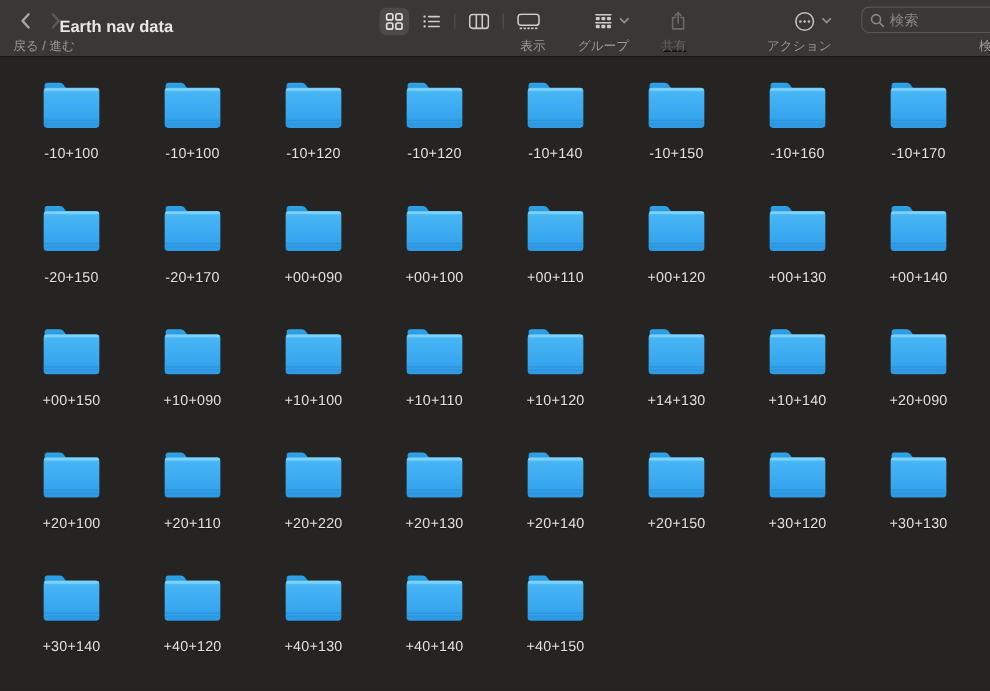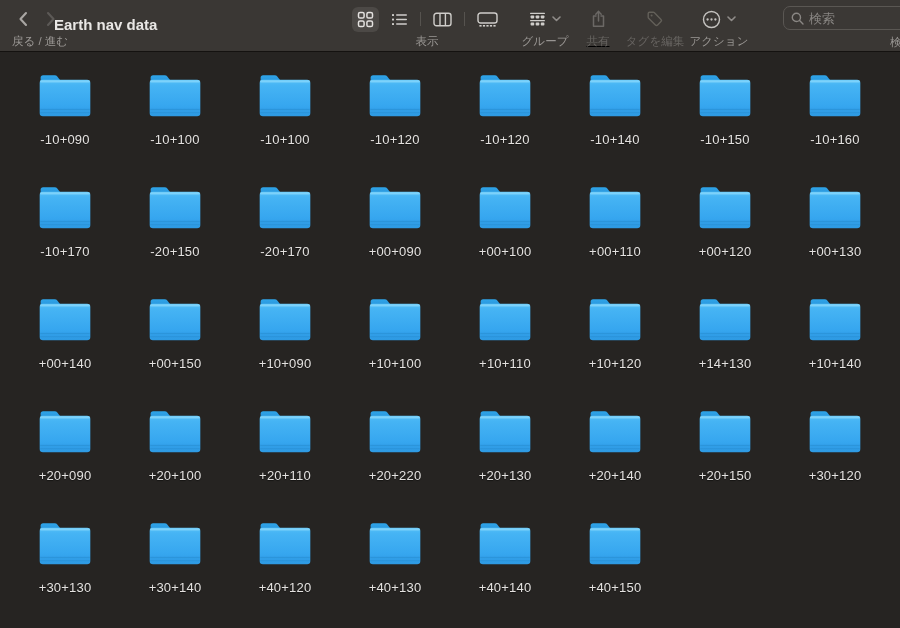--- a/index.html
+++ b/index.html
@@ -9,41 +9,41 @@
     font-family: "Liberation Sans", "DejaVu Sans", sans-serif;
     -webkit-font-smoothing: antialiased;
   }
   .window { width: 900px; height: 628px; position: relative; overflow: hidden; }
 
   
   .toolbar {
     position: relative; height: 52px; background: #3a3734;
     border-bottom: 1px solid #141210; box-sizing: border-box;
   }
-  .tb-group { position: absolute; top: 6px; display: flex; flex-direction: column; align-items: center; }
+  .tb-group { position: absolute; top: 6px; display: flex; flex-direction: column; align-items: flex-end; }
   .tb-icons { height: 26px; display: flex; align-items: center; }
   .tb-label { margin-top: 2px; font-size: 11.5px; color: #9c9996; white-space: nowrap; }
   .tb-label.dim { color: #676461; }
 
   .nav-group { left: 12px; align-items: flex-start; justify-content: flex-end; }
   .nav-chevrons { display: flex; gap: 14px; height: 26px; align-items: center; padding-left: 4px; }
   .nav-chevrons svg { display: block; }
 
   .window-title {
     position: absolute; left: 54px; top: 0; height: 37px; line-height: 50px;
     margin: 0; font-size: 15px; font-weight: 700; color: #e9e7e5; white-space: nowrap;
   }
 
   .view-group { left: 358px; width: 138px; }
   .view-icons { gap: 7px; }
   .view-btn { display: flex; align-items: center; justify-content: center; padding: 4px 5px; border-radius: 6px; }
   .view-btn.selected { background: #4c4946; }
   .vsep { width: 1px; height: 14px; background: #56534f; }
 
-  .group-group  { left: 505px; width: 80px; }
+  .group-group  { left: 492px; width: 80px; }
   .share-group  { left: 572px; width: 52px; text-decoration: underline; }
   .tags-group   { left: 612px; width: 86px; }
   .action-group { left: 682px; width: 74px; }
   .icon-with-chev { display: flex; align-items: center; gap: 6px; }
 
   .search-group { left: 783px; width: 130px; align-items: flex-end; }
   .search-field {
     width: 130px; height: 24px; box-sizing: border-box;
     border: 1px solid #5a5753; border-radius: 7px; background: #3b3835;
     display: flex; align-items: center; gap: 5px; padding: 0 7px;
@@ -195,29 +195,20 @@
           <g stroke="#6b6865" stroke-width="1.5" fill="none" stroke-linecap="round" stroke-linejoin="round">
             <path d="M5 6 H2.5 V16.2 H12.5 V6 H10"></path>
             <path d="M7.5 11 V1.6"></path>
             <path d="M4.8 4.2 L7.5 1.4 L10.2 4.2"></path>
           </g>
         </svg>
       </div>
       <span class="tb-label dim">共有</span>
     </div>
 
-    <div class="tb-group tags-group">
-      <div class="tb-icons">
-        <svg width="18" height="18" viewBox="0 0 18 18">
-          <path d="M8.2 2.6 L15 9.4 Q16.1 10.5 15 11.6 L11.6 15 Q10.5 16.1 9.4 15 L2.6 8.2 Q2.2 7.8 2.2 7.2 V3.6 Q2.2 2.2 3.6 2.2 H7.2 Q7.8 2.2 8.2 2.6 Z" stroke="#636059" stroke-width="1.4" fill="none" stroke-linejoin="round"></path>
-          <circle cx="5.6" cy="5.6" r="1" fill="#636059"></circle>
-        </svg>
-      </div>
-      <span class="tb-label dim">タグを編集</span>
-    </div>
 
     <div class="tb-group action-group">
       <div class="tb-icons icon-with-chev">
         <svg width="19" height="19" viewBox="0 0 19 19">
           <circle cx="9.5" cy="9.5" r="8" stroke="#c4c2bf" stroke-width="1.4" fill="none"></circle>
           <g fill="#c4c2bf">
             <circle cx="5.6" cy="9.5" r="1.15"></circle>
               <circle cx="9.5" cy="9.5" r="1.15"></circle>
               <circle cx="13.4" cy="9.5" r="1.15"></circle>
           </g>
@@ -239,26 +230,20 @@
       </div>
       <div class="search-label-wrap">
         <span class="tb-label">検索</span>
       </div>
     </div>
 
   </header>
 
   <main class="content">
     <div class="grid" id="folder-grid">
-  <figure class="cell">
-    <svg class="folder-svg" viewBox="0 0 64 52" aria-hidden="true">
-      <use href="#sym-folder"></use>
-    </svg>
-    <figcaption class="fname">-10+090</figcaption>
-  </figure>
 
   <figure class="cell">
     <svg class="folder-svg" viewBox="0 0 64 52" aria-hidden="true">
       <use href="#sym-folder"></use>
     </svg>
     <figcaption class="fname">-10+100</figcaption>
   </figure>
 
   <figure class="cell">
     <svg class="folder-svg" viewBox="0 0 64 52" aria-hidden="true">

